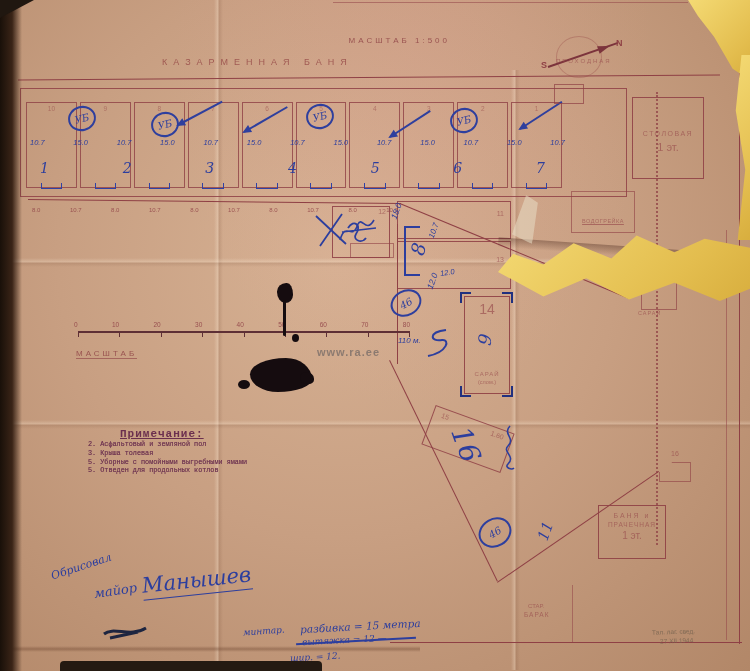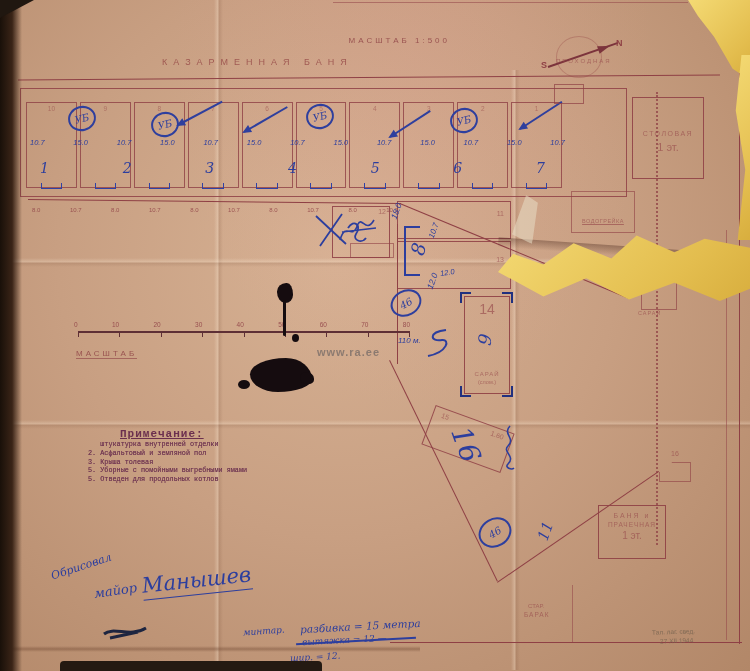--- a/index.html
+++ b/index.html
@@ -254,21 +254,20 @@
       <span style="border-left:1.3px solid #5e2f35;height:4px;"></span>
       <span style="border-left:1.3px solid #5e2f35;height:4px;"></span>
   </div>
   <div class="abs blue" style="left:398px;top:336px;font-size:8px;font-style:italic;">110 м.</div>
   <div class="abs" style="left:76px;top:349px;font-size:8px;letter-spacing:3px;color:rgba(140,62,66,.8);border-bottom:1px solid rgba(140,62,66,.6);">МАСШТАБ</div>
 
   <div class="abs" style="left:317px;top:346px;font-size:11px;font-weight:bold;letter-spacing:1px;color:rgba(82,82,88,.55);">www.ra.ee</div>
 
   <div class="abs" style="left:88px;top:428px;width:250px;">
     <div style="font-family:'Liberation Mono',monospace;font-size:11px;font-weight:bold;color:#6b2f4e;text-decoration:underline;letter-spacing:1px;padding-left:32px;">Примечание:</div>
-    <div class="typed" style="white-space:pre;">   штукатурка внутренней отделки</div>
     <div class="typed" style="white-space:pre;">2. Асфальтовый и земляной пол</div>
     <div class="typed" style="white-space:pre;">3. Крыша толевая</div>
     <div class="typed" style="white-space:pre;">5. Уборные с помойными выгребными ямами</div>
     <div class="typed" style="white-space:pre;">5. Отведен для продольных котлов</div>
   </div>
 
   <div class="abs blot" style="left:250px;top:358px;width:62px;height:34px;border-radius:58% 42% 55% 45%/48% 62% 38% 52%;"></div>
   <div class="abs blot" style="left:300px;top:372px;width:14px;height:12px;border-radius:50% 60% 40% 55%;"></div>
   <div class="abs blot" style="left:238px;top:380px;width:12px;height:9px;border-radius:55%;"></div>
   <div class="abs blot" style="left:277px;top:283px;width:16px;height:20px;border-radius:60% 40% 50% 55%/45% 60% 42% 58%;"></div>

